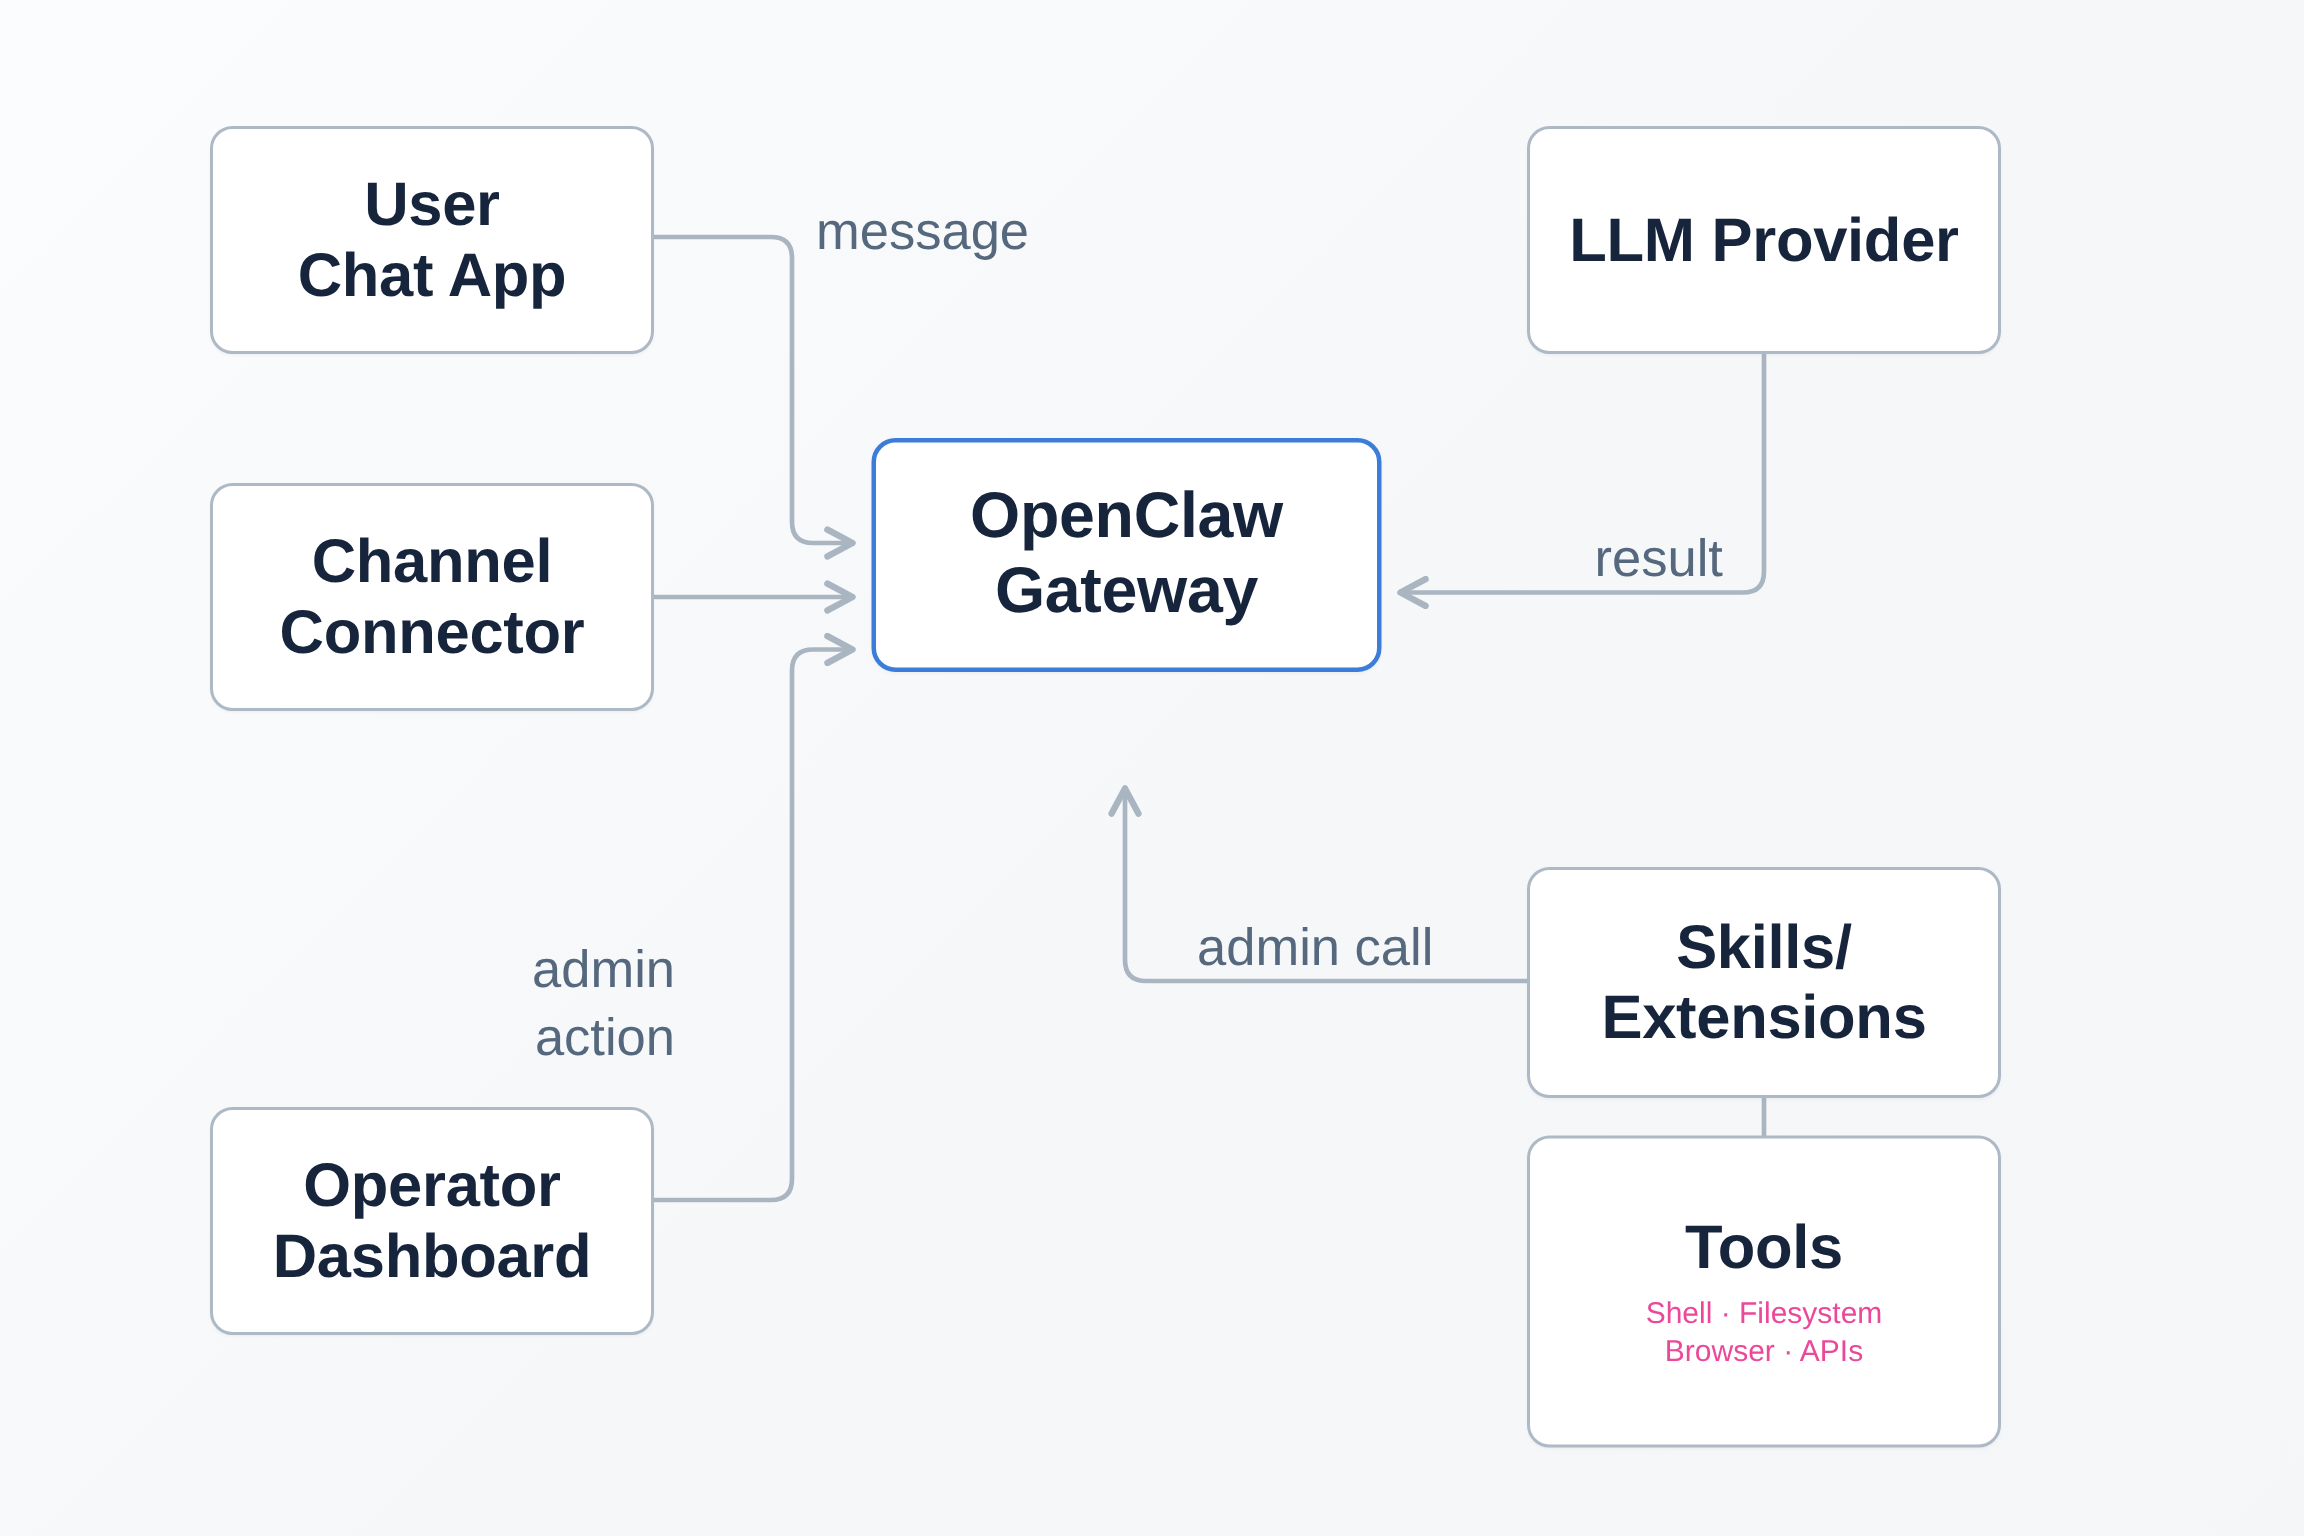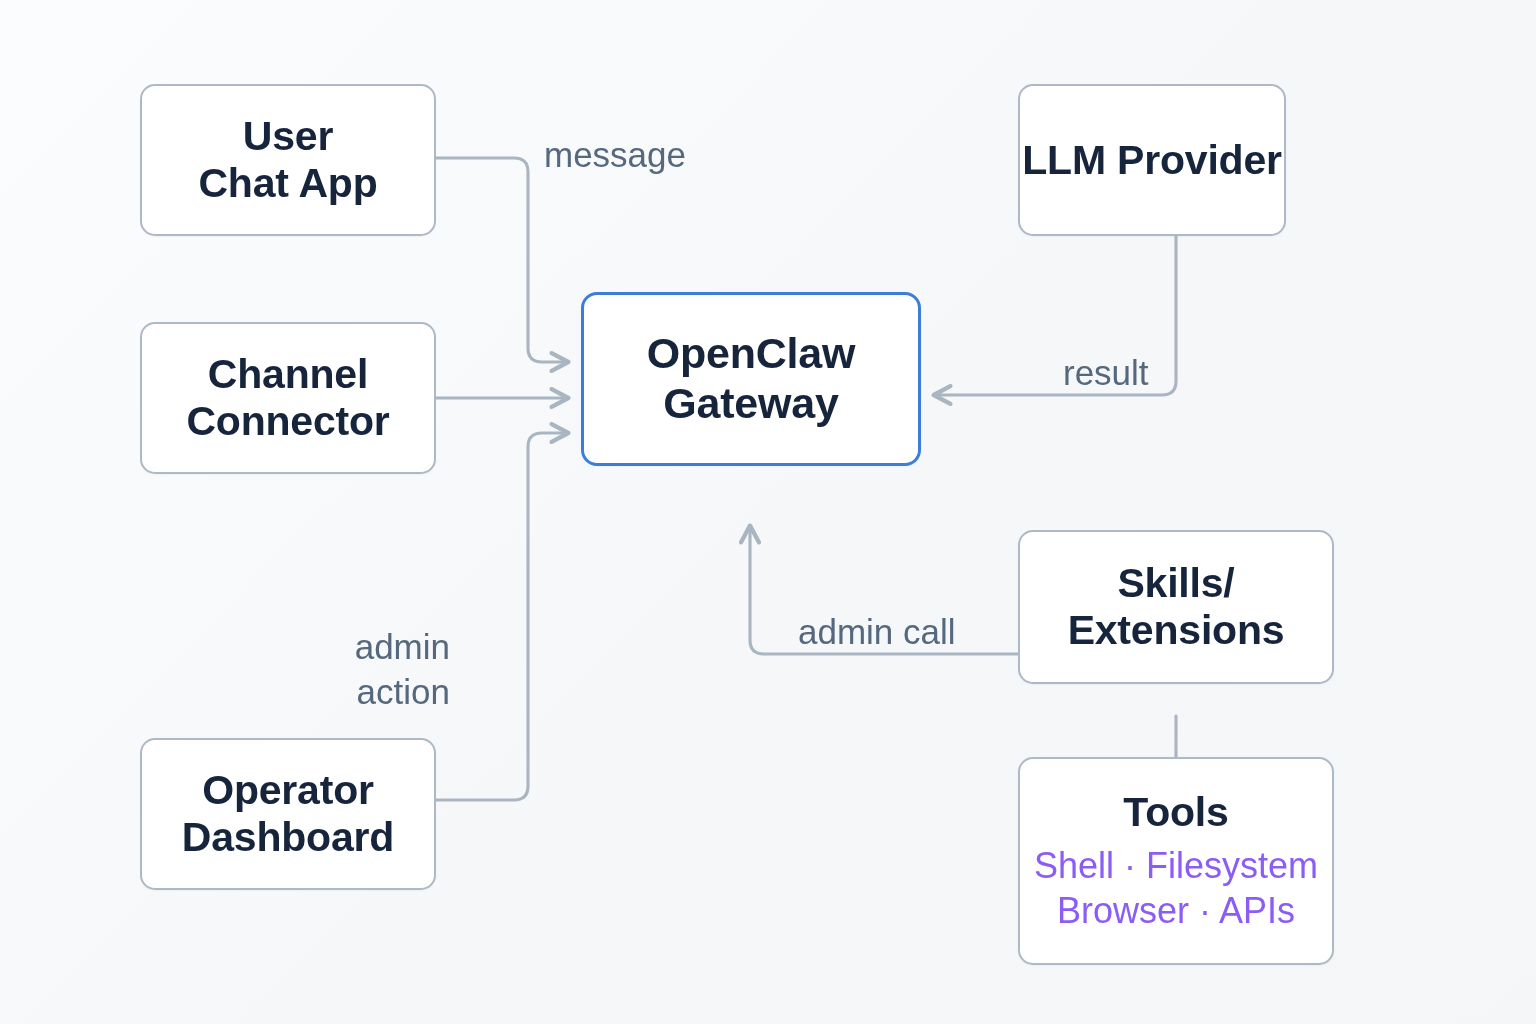--- a/index.html
+++ b/index.html
@@ -56,24 +56,24 @@
     letter-spacing: -0.2px;
     color: #17253c;
     white-space: pre-line;
   }
   .node.accent .node-title {
     font-size: 43px;
     line-height: 1.16;
   }
   .node-sub {
     margin-top: 9px;
-    font-size: 36px;
+    font-size: 20px;
     font-weight: 400;
     line-height: 1.24;
-    color: #8b5cf6;
+    color: #ec4899;
     white-space: pre-line;
   }
   .edge-label {
     position: absolute;
     font-size: 35px;
     font-weight: 400;
     line-height: 1.28;
     color: #55687d;
     white-space: pre-line;
   }
@@ -115,30 +115,30 @@
   <div class="node" style="left:140px; top:322px; width:296px; height:152px;">
     <div class="node-title">Channel
 Connector</div>
   </div>
 
   <div class="node" style="left:140px; top:738px; width:296px; height:152px;">
     <div class="node-title">Operator
 Dashboard</div>
   </div>
 
-  <div class="node accent" style="left:581px; top:292px; width:340px; height:174px;">
+  <div class="node accent" style="left:581px; top:292px; width:340px; height:156px;">
     <div class="node-title">OpenClaw
 Gateway</div>
   </div>
 
-  <div class="node" style="left:1018px; top:84px; width:268px; height:152px;">
+  <div class="node" style="left:1018px; top:84px; width:316px; height:152px;">
     <div class="node-title">LLM Provider</div>
   </div>
 
-  <div class="node" style="left:1018px; top:530px; width:316px; height:154px;">
+  <div class="node" style="left:1018px; top:578px; width:316px; height:154px;">
     <div class="node-title">Skills/
 Extensions</div>
   </div>
 
   <div class="node" style="left:1018px; top:757px; width:316px; height:208px;">
     <div class="node-title">Tools</div>
     <div class="node-sub">Shell · Filesystem
 Browser · APIs</div>
   </div>
 

